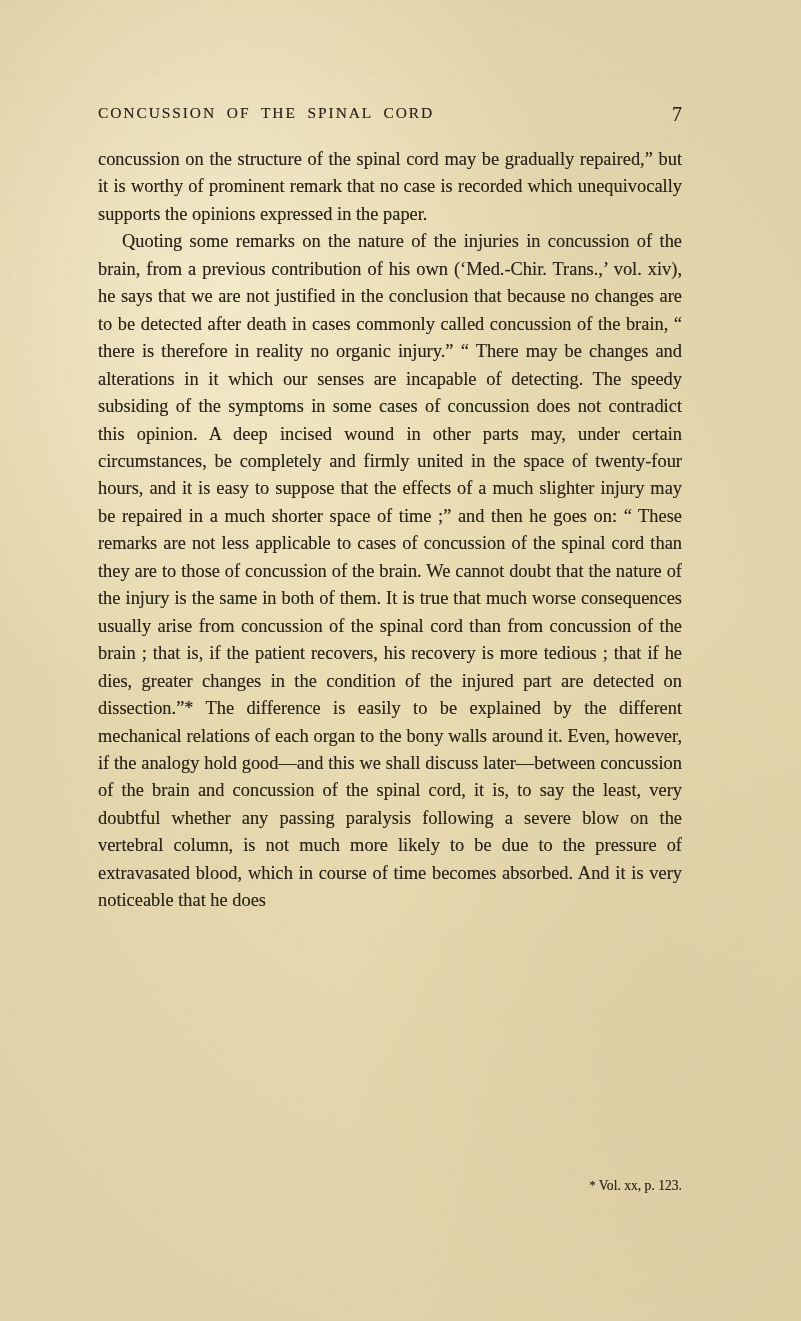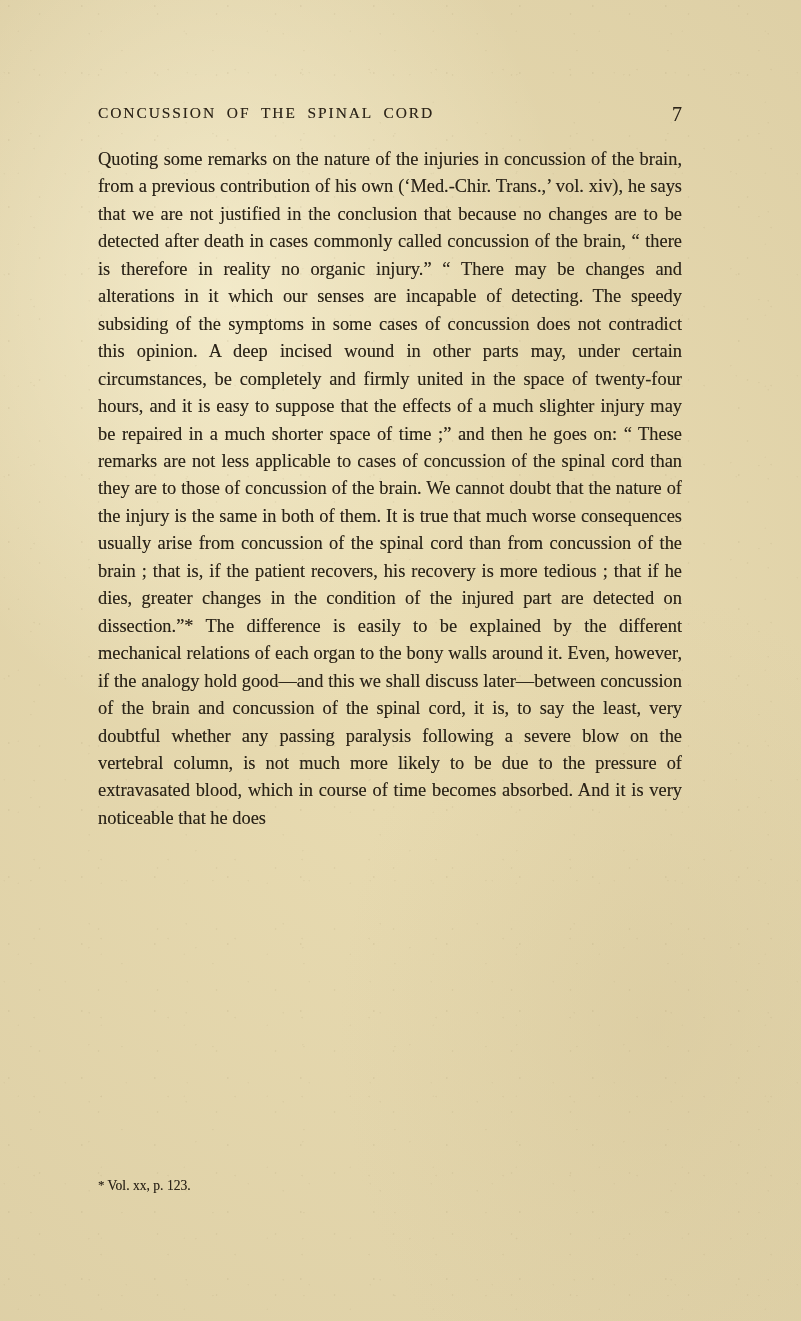--- a/index.html
+++ b/index.html
@@ -86,21 +86,21 @@
 
   .para + .para {
     text-indent: 24px;
   }
 
   .footnote {
     position: absolute;
     left: 98px;
     top: 1176px;
     width: 584px;
-    text-align: left;
+    text-align: right;
     font-size: 13.6px;
     line-height: 18px;
     color: #2c2419;
   }
 
   .footnote .star {
     font-size: 13px;
     vertical-align: 1px;
     padding-right: 3px;
   }
@@ -116,20 +116,21 @@
 <div class="page">
 
   <div class="grain"></div>
 
   <div class="running-head">
     <div class="head-title ink">CONCUSSION OF THE SPINAL CORD</div>
     <div class="head-folio ink">7</div>
   </div>
 
   <div class="textblock">
+    <p class="para ink">concussion on the structure of the spinal cord may be gradually repaired,” but it is worthy of prominent remark that no case is recorded which unequivocally supports the opinions expressed in the paper.</p>
     <p class="para ink">Quoting some remarks on the nature of the injuries in concussion of the brain, from a previous contribution of his own (‘Med.-Chir. Trans.,’ vol. xiv), he says that we are not justified in the conclusion that because no changes are to be detected after death in cases commonly called concussion of the brain, “ there is therefore in reality no organic injury.” “ There may be changes and alterations in it which our senses are incapable of detecting. The speedy subsiding of the symptoms in some cases of concussion does not contradict this opinion. A deep incised wound in other parts may, under certain circumstances, be completely and firmly united in the space of twenty-four hours, and it is easy to suppose that the effects of a much slighter injury may be repaired in a much shorter space of time ;” and then he goes on: “ These remarks are not less applicable to cases of concussion of the spinal cord than they are to those of concussion of the brain. We cannot doubt that the nature of the injury is the same in both of them. It is true that much worse consequences usually arise from concussion of the spinal cord than from concussion of the brain ; that is, if the patient recovers, his recovery is more tedious ; that if he dies, greater changes in the condition of the injured part are detected on dissection.”* The difference is easily to be explained by the different mechanical relations of each organ to the bony walls around it. Even, however, if the analogy hold good—and this we shall discuss later—between concussion of the brain and concussion of the spinal cord, it is, to say the least, very doubtful whether any passing paralysis following a severe blow on the vertebral column, is not much more likely to be due to the pressure of extravasated blood, which in course of time becomes absorbed. And it is very noticeable that he does</p>
   </div>
 
   <div class="footnote ink">
     <span class="star">*</span><span>Vol. xx, p. 123.</span>
   </div>
 
 </div>
 
 </body></html>

